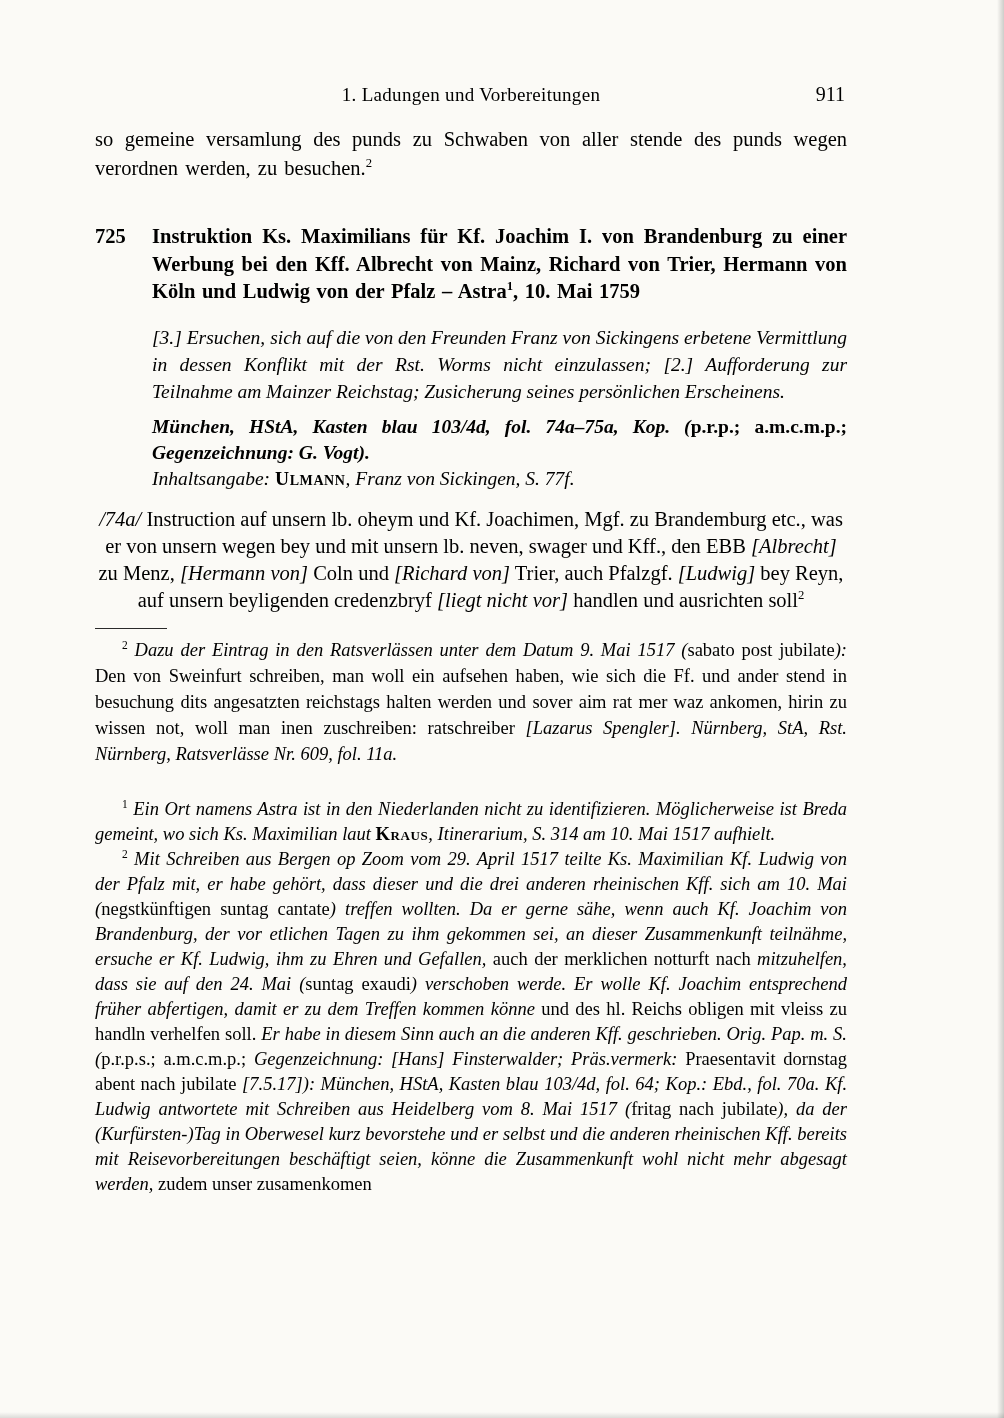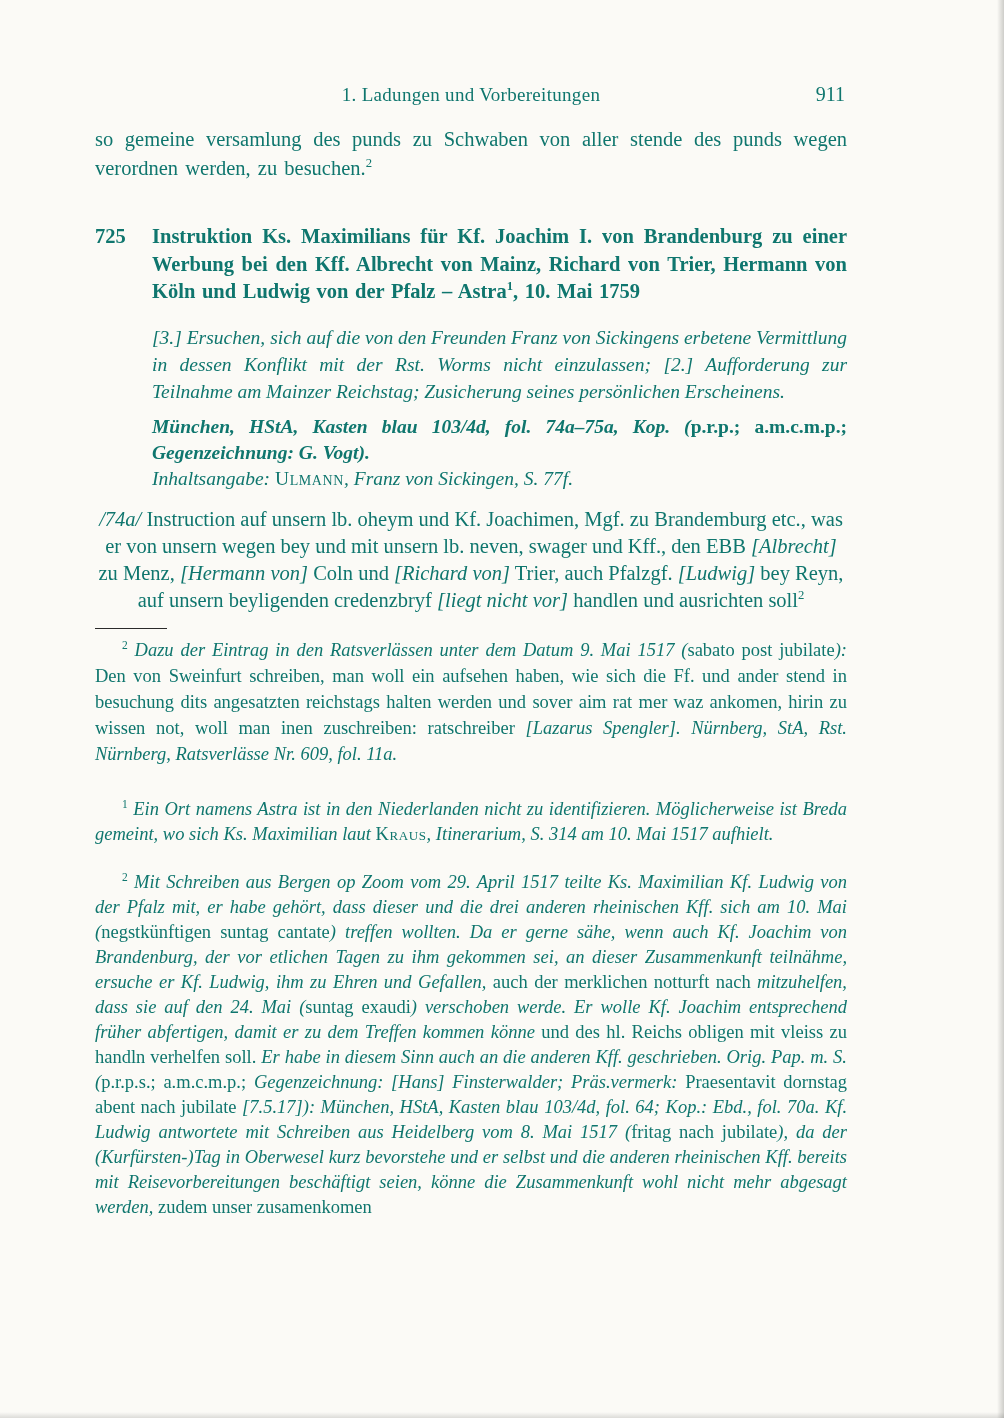--- a/index.html
+++ b/index.html
@@ -6,21 +6,21 @@
   html, body { margin: 0; padding: 0; }
   body { background: #d8d5cf; }
 
   .page {
     position: relative;
     width: 1004px;
     height: 1418px;
     background: #fbfaf6;
     overflow: hidden;
     font-family: "Liberation Serif", serif;
-    color: #0f766e;
+    color: #000000;
   }
   .scan-edge-right {
     position: absolute; top: 0; right: 0; width: 7px; height: 100%;
     background: linear-gradient(to right, rgba(0,0,0,0), rgba(0,0,0,0.18));
   }
   .scan-edge-bottom {
     position: absolute; bottom: 0; left: 0; width: 100%; height: 6px;
     background: linear-gradient(to bottom, rgba(0,0,0,0), rgba(0,0,0,0.12));
   }
 
@@ -98,25 +98,25 @@
   }
 
   .footnote {
     font-size: 18.5px;
     line-height: 26px;
     text-align: justify;
     text-indent: 27px;
   }
   .fn-block-top { margin-top: 8px; }
   .fn-block-entry { margin-top: 30px; }
-  .fn-block-entry .footnote { line-height: 25px; margin-top: 23px; }
+  .fn-block-entry .footnote { line-height: 25px; }
 
   .seg-r  { font-style: normal; }
   .seg-i  { font-style: italic; text-align: center; }
-  .seg-sc { font-style: normal; font-variant: small-caps; letter-spacing: 0.6px; }
+  .seg-sc { font-style: normal; font-variant: small-caps; letter-spacing: 0.6px; font-weight: bold; }
   .seg-sup {
     font-size: 0.62em;
     vertical-align: super;
     line-height: 0;
     font-style: normal;
   }
 </style>
 </head>
 <body>
 

